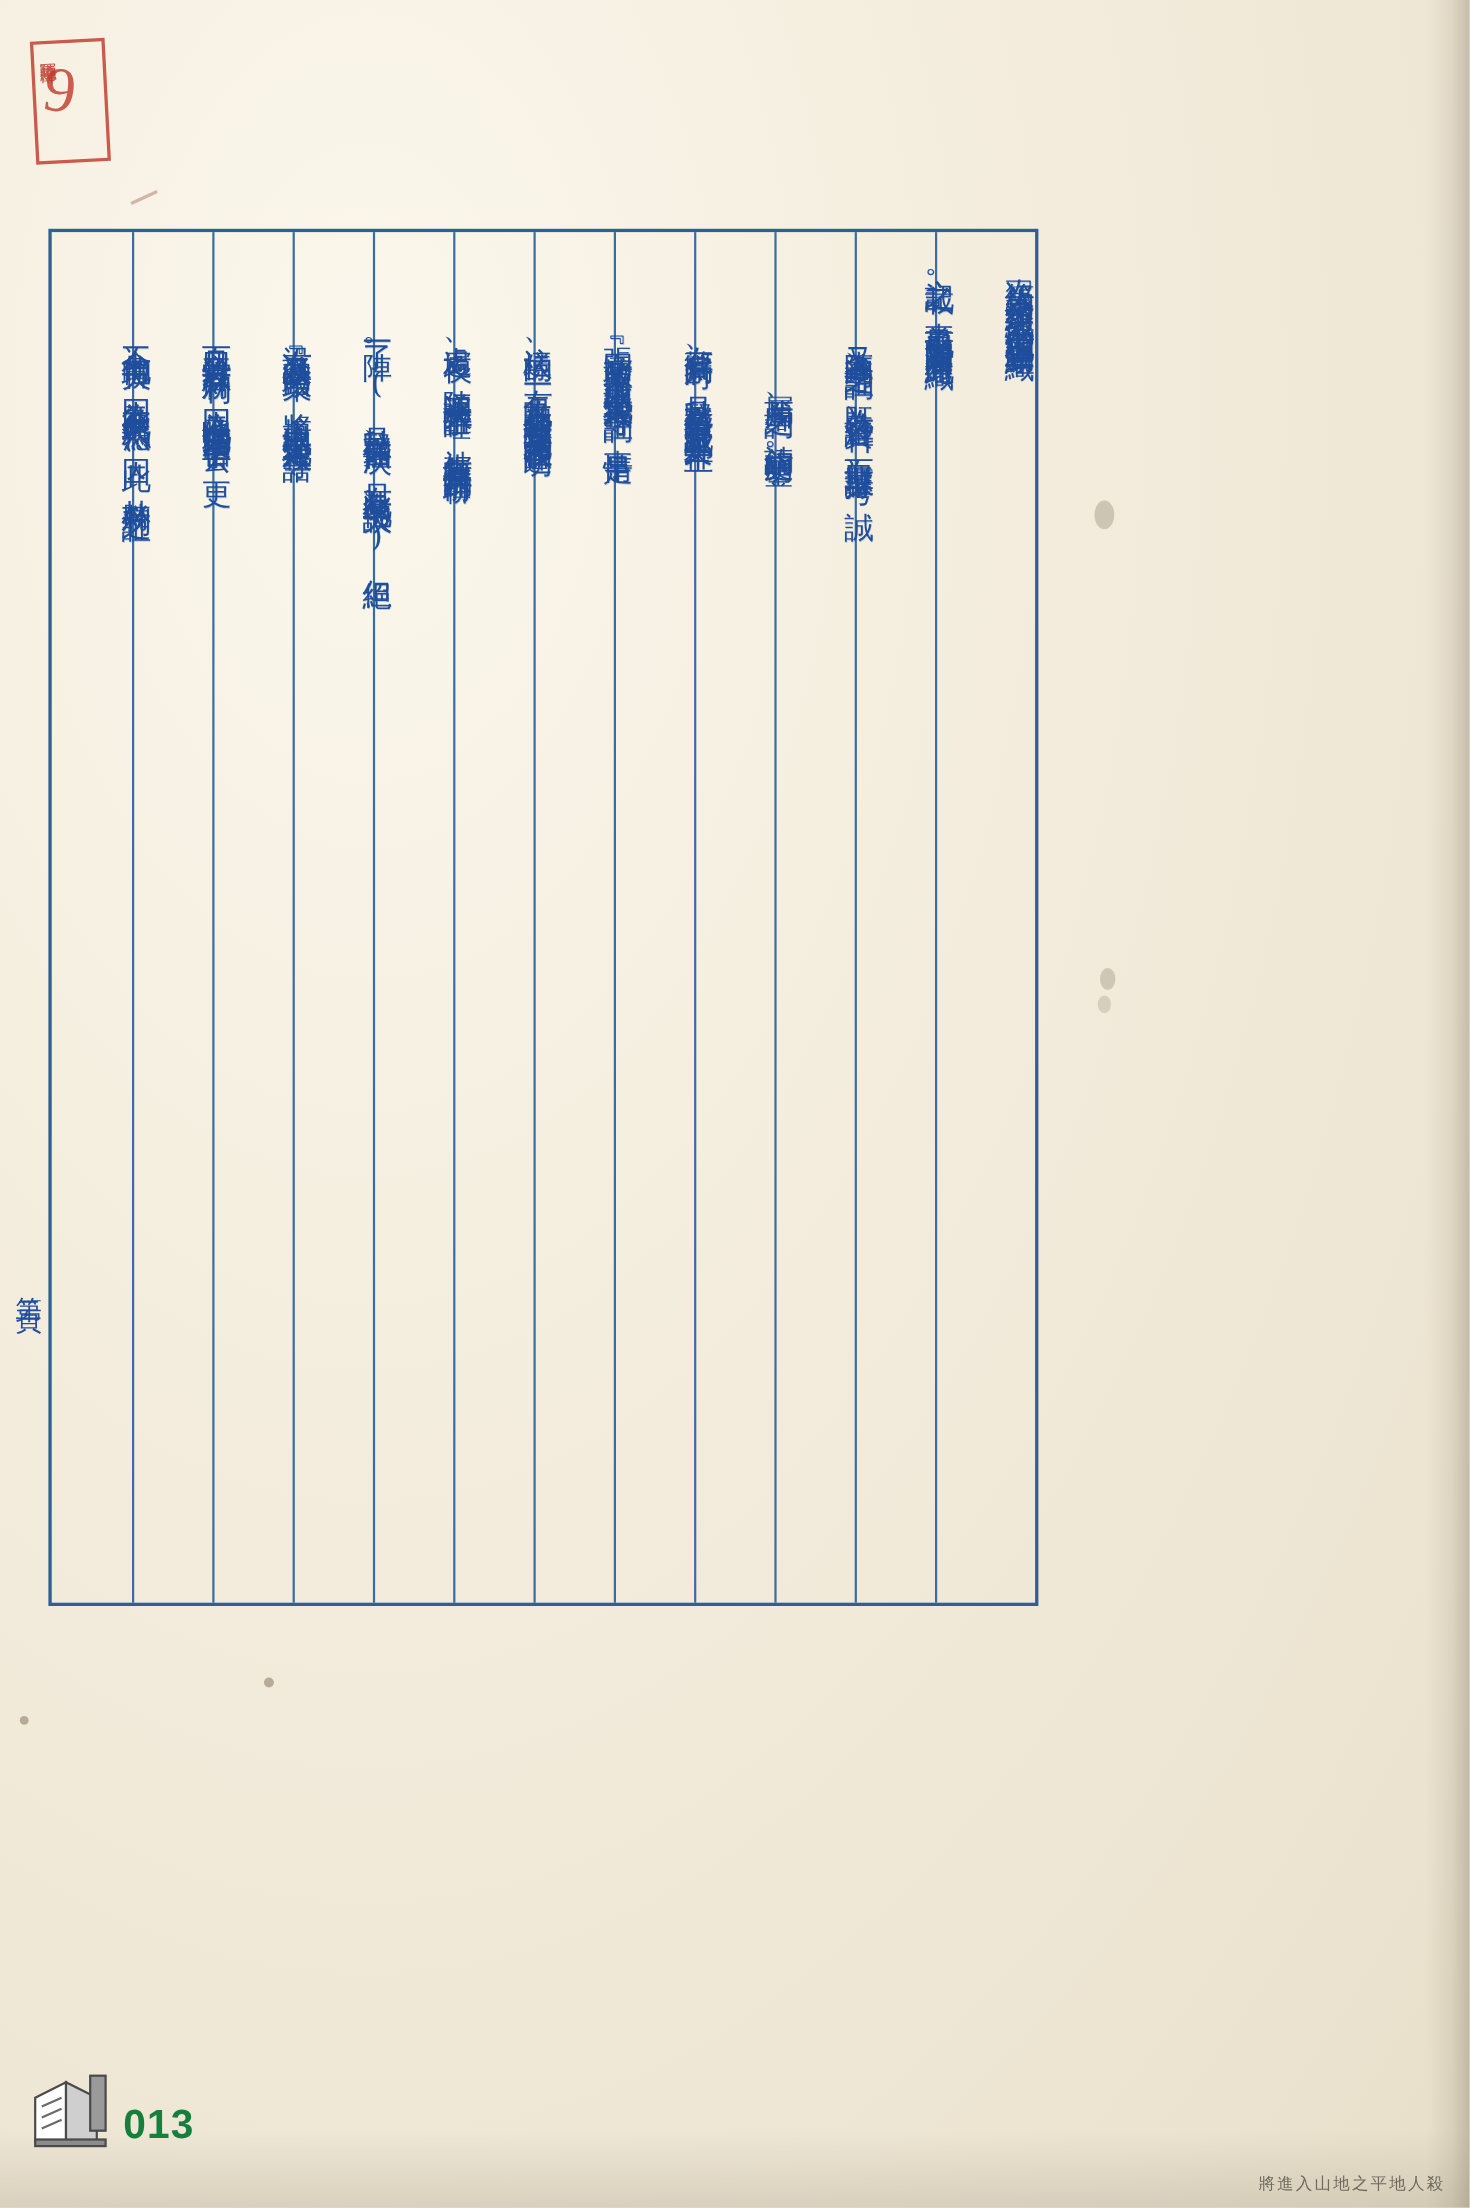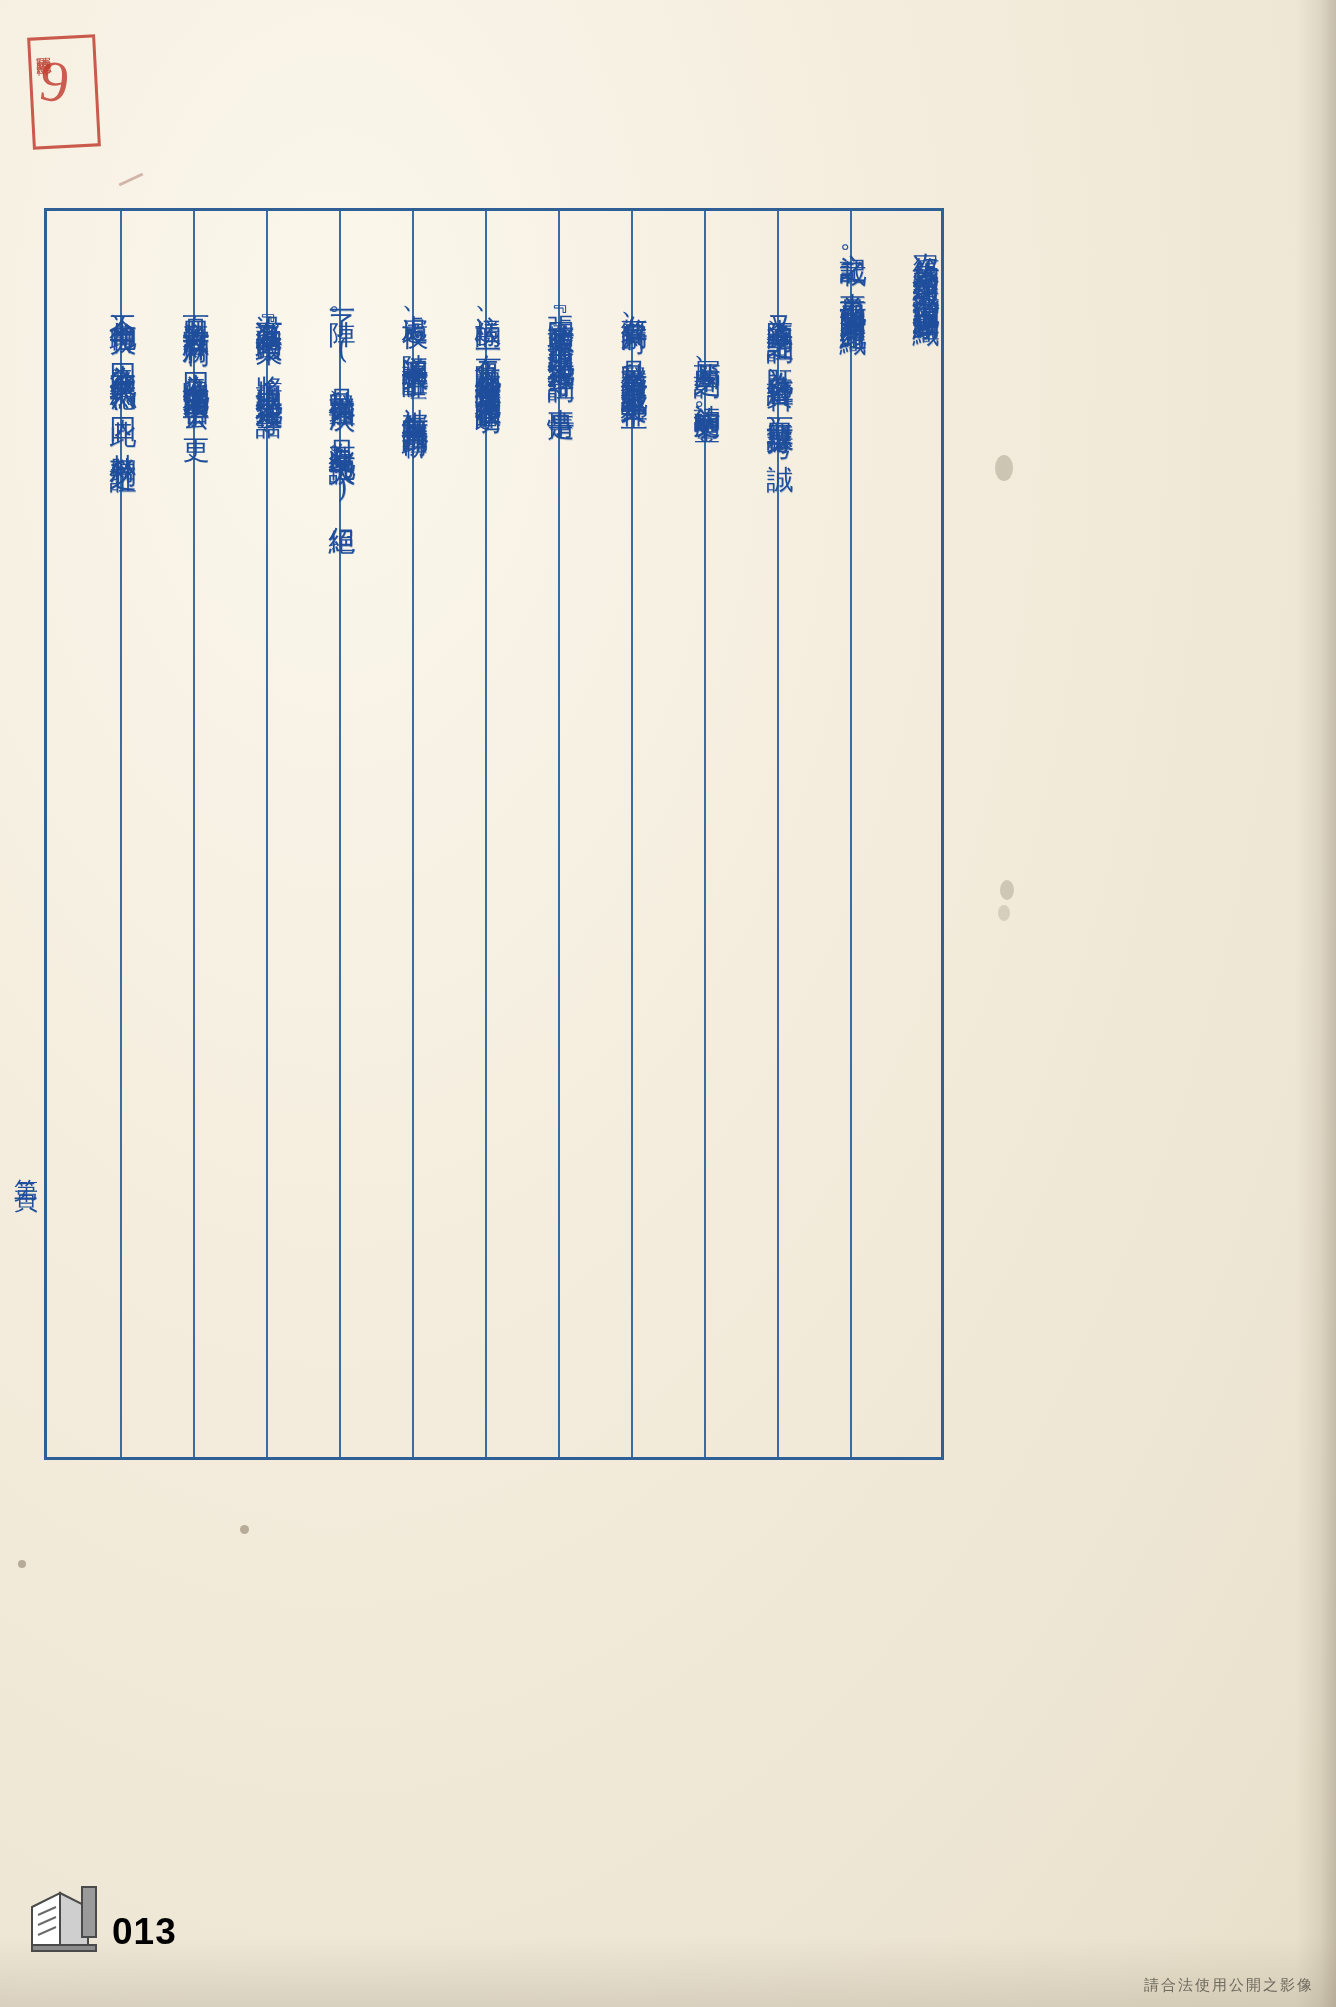--- a/index.html
+++ b/index.html
@@ -146,21 +146,21 @@
     bottom: 52px;
     width: 74px;
     height: 70px;
   }
   .archive-num {
     position: absolute;
     left: 112px;
     bottom: 54px;
     font-size: 37px;
     font-weight: bold;
-    color: #000000;
+    color: #15803d;
     letter-spacing: 1px;
     font-family: "Liberation Sans", sans-serif;
   }
   .footer-note {
     position: absolute;
     right: 22px;
     bottom: 12px;
     font-size: 15px;
     color: #6f6a5f;
     letter-spacing: 2px;
@@ -223,14 +223,14 @@
       <polygon points="30,8 58,22 58,62 30,62" fill="#cfcfcf" stroke="#4a4a4a" stroke-width="2"></polygon>
       <line x1="8" y1="30" x2="26" y2="22" stroke="#6a6a6a" stroke-width="2"></line>
       <line x1="8" y1="40" x2="26" y2="32" stroke="#6a6a6a" stroke-width="2"></line>
       <line x1="8" y1="50" x2="26" y2="42" stroke="#6a6a6a" stroke-width="2"></line>
       <rect x="52" y="2" width="14" height="50" fill="#9a9a9a" stroke="#4a4a4a" stroke-width="2"></rect>
       <rect x="2" y="60" width="64" height="6" fill="#8c8c8c" stroke="#4a4a4a" stroke-width="2"></rect>
     </svg>
   </div>
   <div class="archive-num">013</div>
 
-  <div class="footer-note">請合法使用公開之影像</div>
+  <div class="footer-note">將進入山地之平地人殺</div>
 </div>
 
 </body></html>

